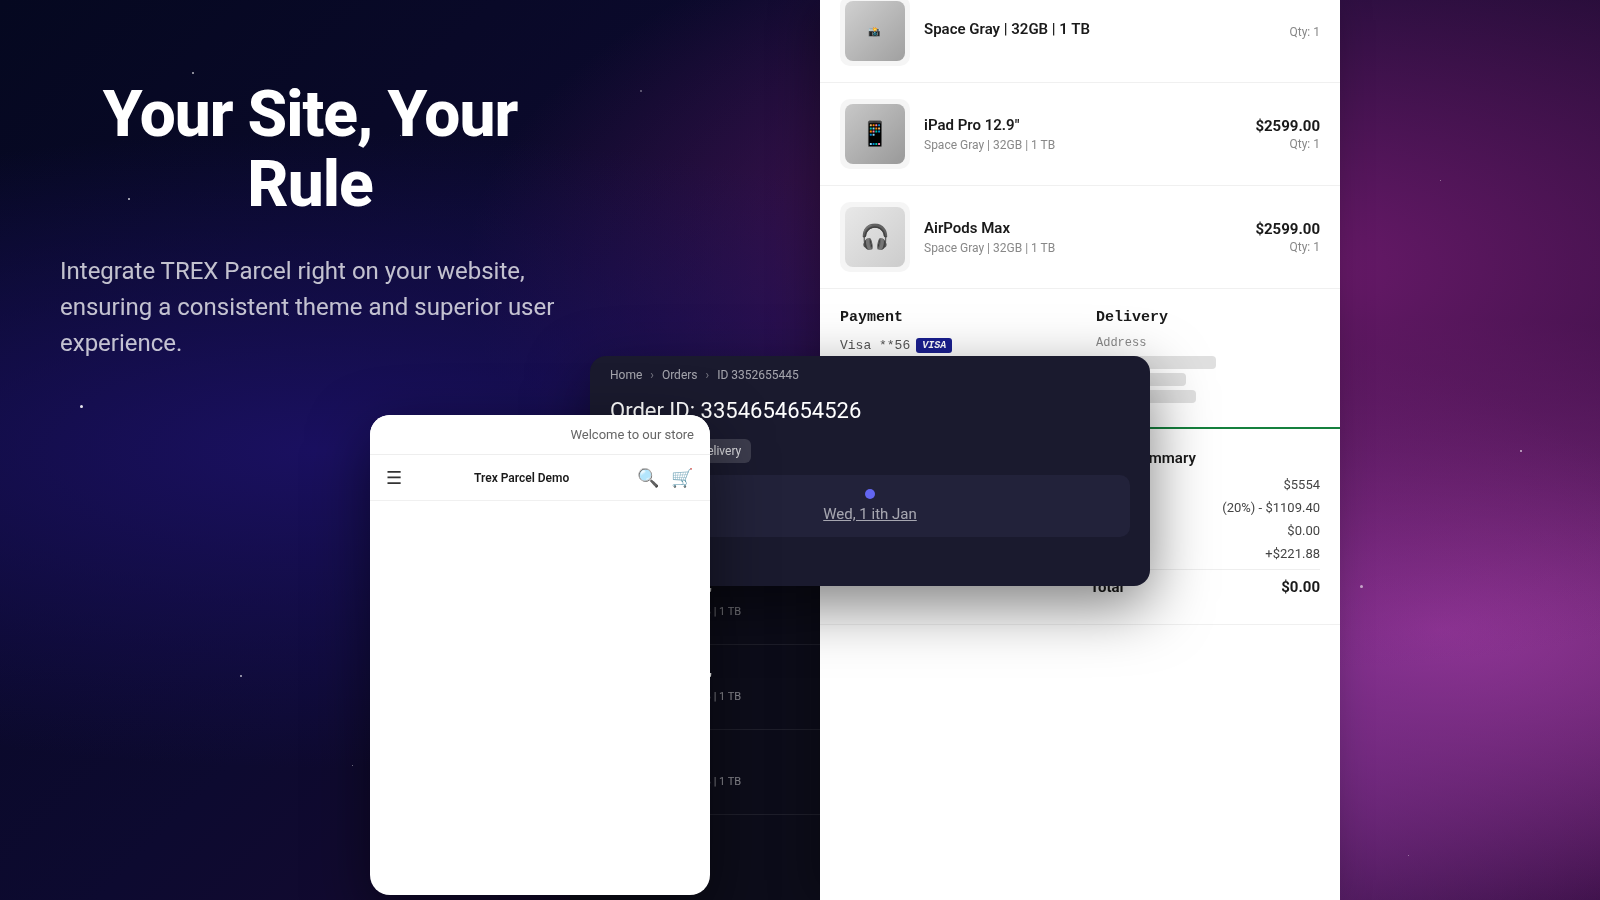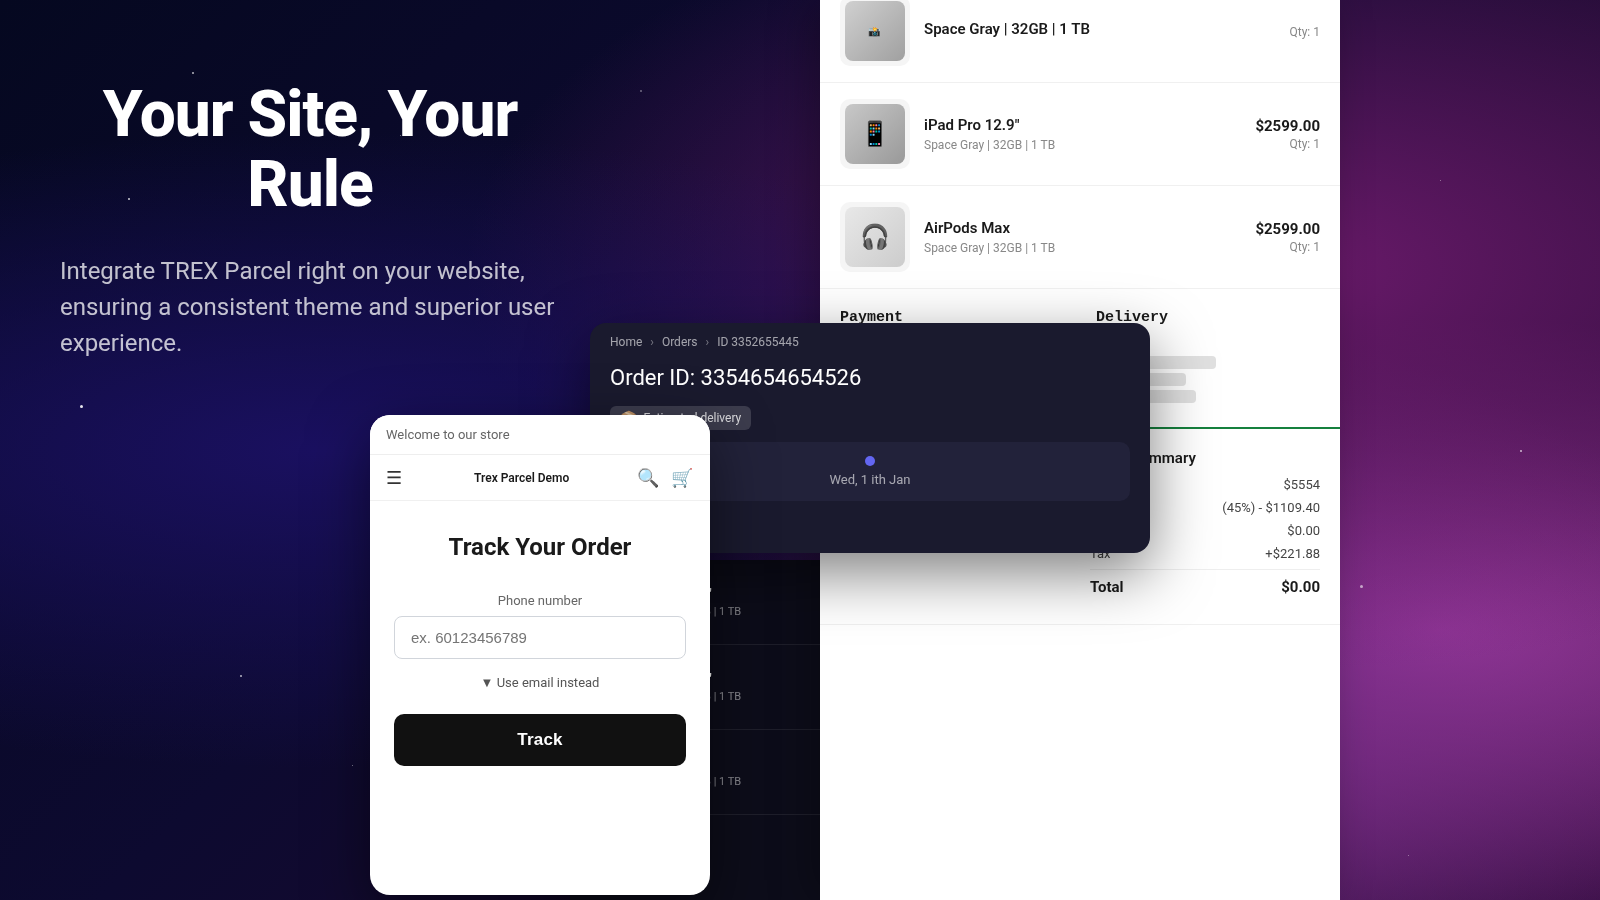--- a/index.html
+++ b/index.html
@@ -82,21 +82,21 @@
       border-radius: 20px;
       box-shadow: 0 20px 60px rgba(0,0,0,0.5);
       overflow: hidden;
       z-index: 15;
     }
 
     .mobile-header {
       background: white;
       padding: 12px 16px;
       border-bottom: 1px solid #eee;
-      text-align: left;
+      text-align: right;
       font-size: 13px;
       color: #666;
     }
 
     .mobile-nav {
       display: flex;
       align-items: center;
       padding: 12px 16px;
       border-bottom: 1px solid #f0f0f0;
       gap: 8px;
@@ -234,21 +234,22 @@
     .shipped-dot {
       width: 10px;
       height: 10px;
       background: #6366f1;
       border-radius: 50%;
       margin: 0 auto 6px;
     }
 
     .shipped-date {
       color: rgba(255,255,255,0.6);
-      font-size: 13px;
+      font-size: 15px;
+      text-decoration: underline;
     }
 
     
     .detail-panel {
       position: absolute;
       left: 820px;
       top: 0;
       width: 520px;
       height: 900px;
       background: white;
@@ -505,21 +506,21 @@
 
 <div class="content">
 
   <div class="left-section">
     <h1 class="headline">Your Site, Your Rule</h1>
     <p class="subtext">Integrate TREX Parcel right on your website, ensuring a consistent theme and superior user experience.</p>
   </div>
 
 </div>
 
-<div class="order-panel" style="position:absolute; left:590px; top:323px; width:560px; height:230px; background:#1a1a2e; border-radius:16px; overflow:hidden; z-index:12; box-shadow:0 20px 60px rgba(0,0,0,0.5);">
+<div class="order-panel" style="position:absolute; left:590px; top:356px; width:560px; height:230px; background:#1a1a2e; border-radius:16px; overflow:hidden; z-index:12; box-shadow:0 20px 60px rgba(0,0,0,0.5);">
   <div class="order-panel-header">
     <span>Home</span>
     <span class="breadcrumb-sep">›</span>
     <span>Orders</span>
     <span class="breadcrumb-sep">›</span>
     <span>ID 3352655445</span>
   </div>
   <div class="order-id-row">Order ID: 3354654654526</div>
   <div style="display:flex; align-items:center; gap:12px; padding:0 20px 12px;">
     <div class="estimated-badge">
@@ -538,29 +539,20 @@
 <div class="mobile-panel" style="position:absolute; left:370px; top:415px; z-index:15;">
   <div class="mobile-header">Welcome to our store</div>
   <div class="mobile-nav">
     <span class="hamburger-icon">☰</span>
     <span class="mobile-logo">Trex Parcel Demo</span>
     <div class="nav-icons">
       <span style="cursor:pointer;">🔍</span>
       <span style="cursor:pointer;">🛒</span>
     </div>
   </div>
-  <div class="mobile-body">
-    <h2 class="track-title">Track Your Order</h2>
-    <div class="form-group">
-      <label class="form-label">Phone number</label>
-      <input class="form-input" type="text" placeholder="ex. 60123456789" style="">
-    </div>
-    <div class="email-toggle">▼ Use email instead</div>
-    <button class="track-btn">Track</button>
-  </div>
 </div>
 
 <div class="detail-panel">
   <div class="detail-scroll">
 
     <div id="detail-products">
 
       <div class="product-item" style="margin-top:-10px; padding-top:6px;">
         <div class="product-thumb">
           <div style="width:60px;height:60px;background:linear-gradient(135deg,#d0d0d0,#a0a0a0);border-radius:8px;display:flex;align-items:center;justify-content:center;font-size:10px;color:#666;">📸</div>
@@ -639,21 +631,21 @@
         </div>
       </div>
       <div class="section-col">
         <div class="section-title">Order Summary</div>
         <div class="summary-row">
           <span>Discount</span>
           <span>$5554</span>
         </div>
         <div class="summary-row">
           <span>Discount</span>
-          <span>(45%) - $1109.40</span>
+          <span>(20%) - $1109.40</span>
         </div>
         <div class="summary-row">
           <span>Delivery</span>
           <span>$0.00</span>
         </div>
         <div class="summary-row">
           <span>Tax</span>
           <span>+$221.88</span>
         </div>
         <div class="summary-row total" style="margin-top:8px; padding-top:8px; border-top:1px solid #eee;">

